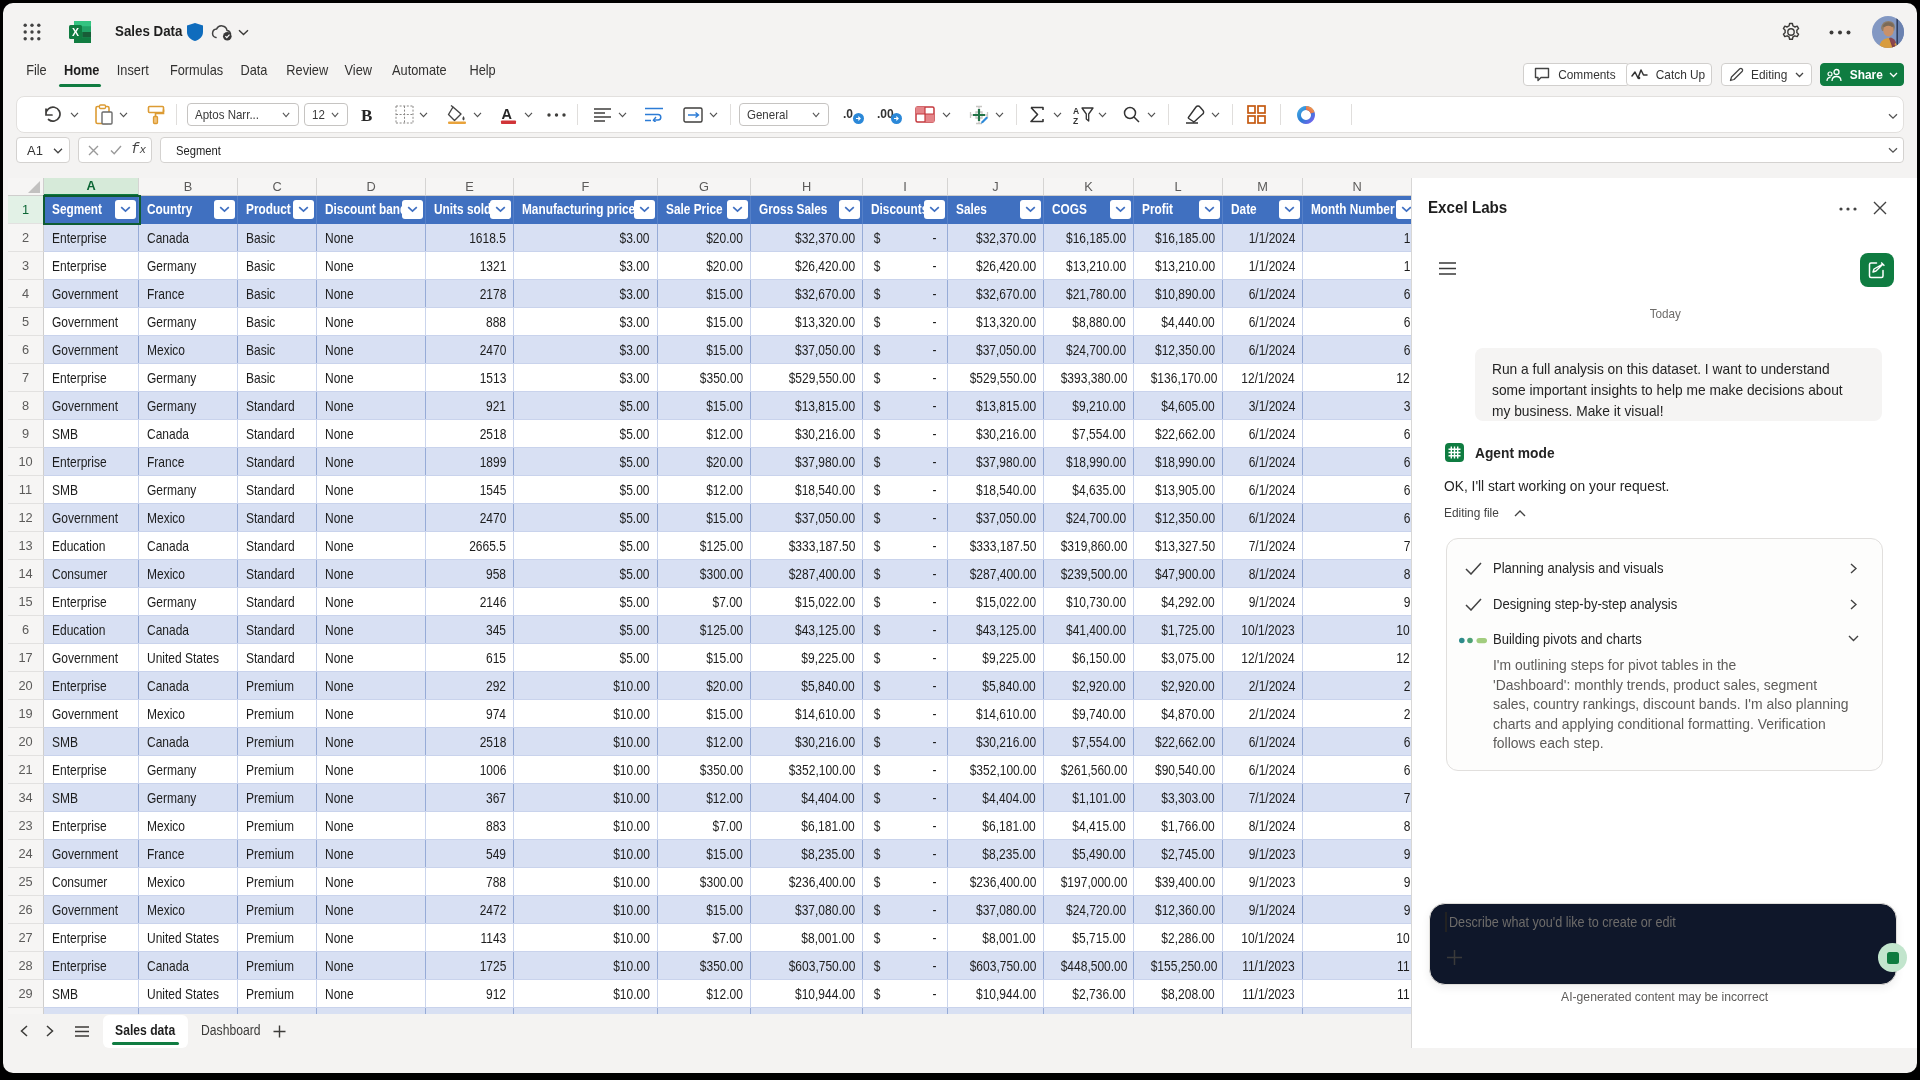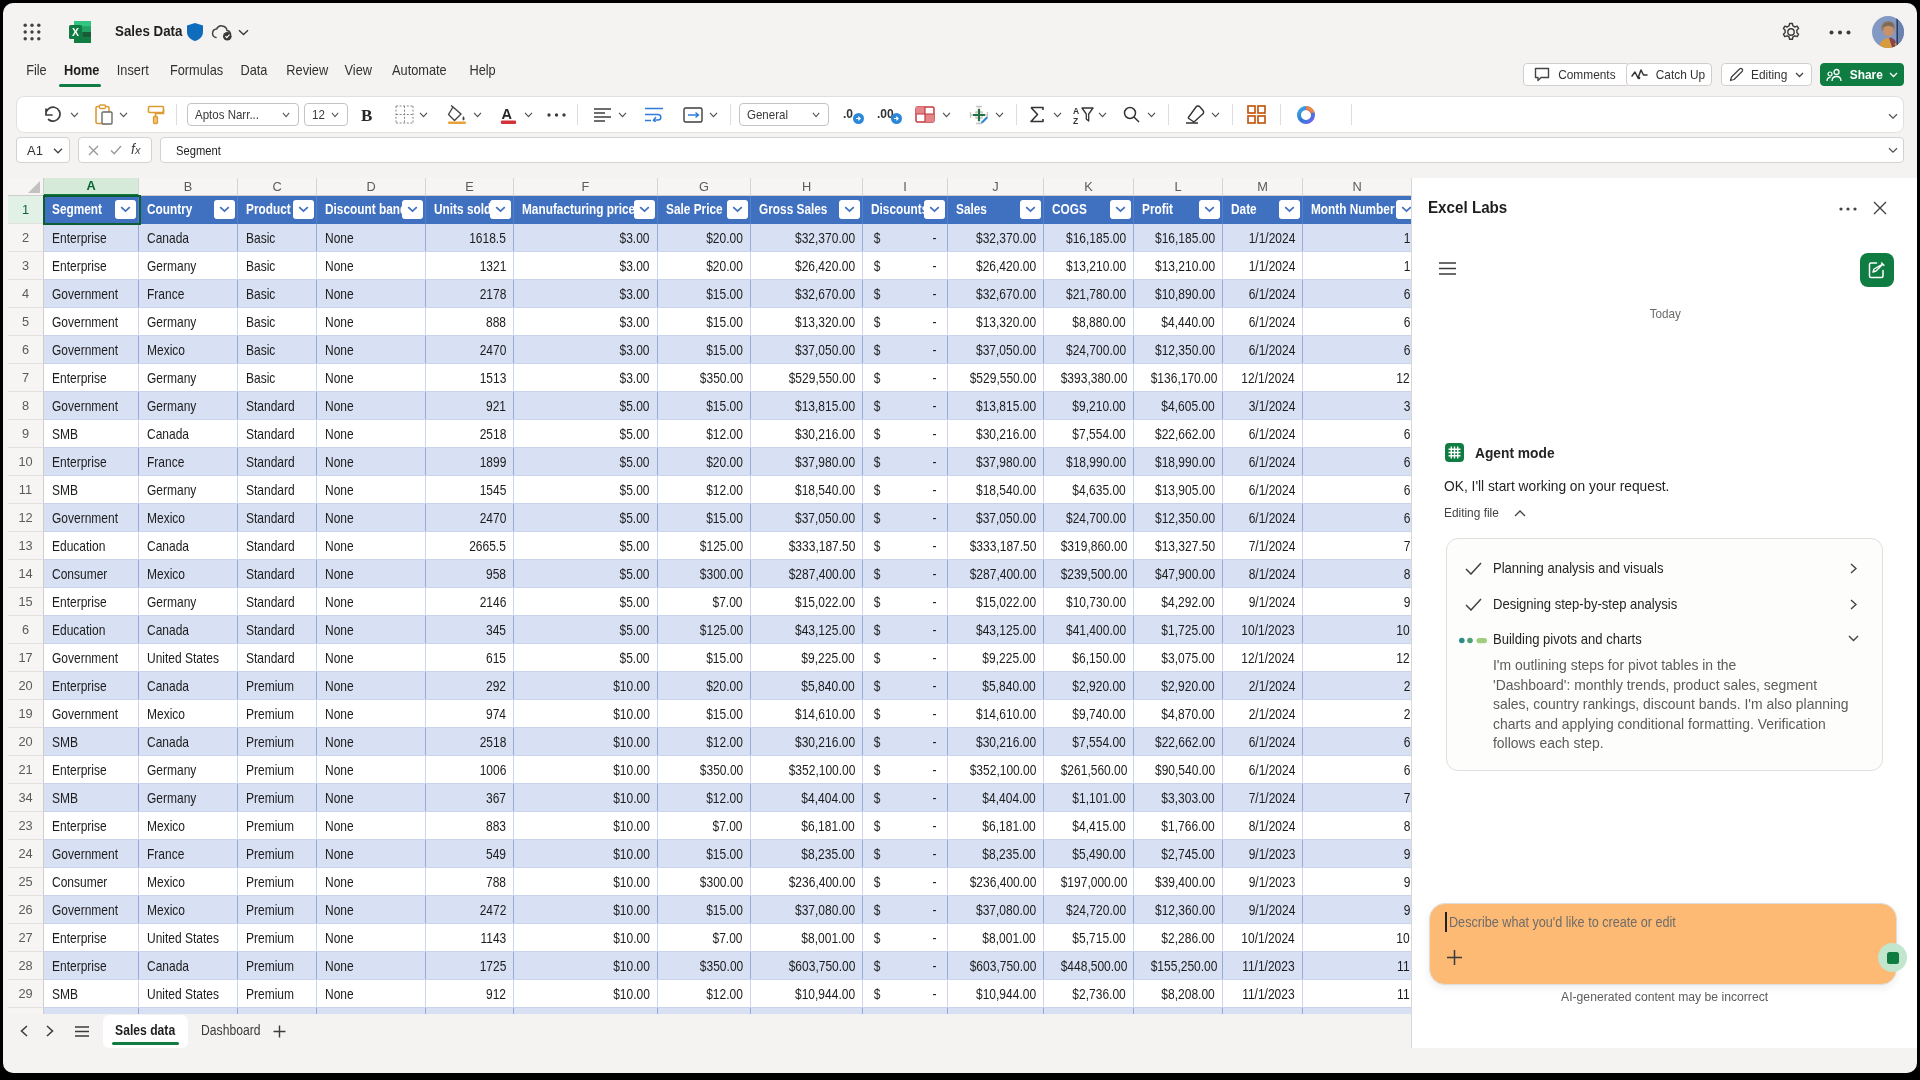--- a/index.html
+++ b/index.html
@@ -92,21 +92,21 @@
 .ptxt span { display:inline-block; transform:scaleX(.95); transform-origin:0 50%; white-space:nowrap; line-height:21px;}
 .gtxt span { display:inline-block; transform:scaleX(.96); transform-origin:0 50%; white-space:nowrap;}
 .gtxt { font-size:14.5px; color:#5d5b59; }
 .gtxt span { line-height:19.5px !important; }
 #bubble { position:absolute; left:63px; top:170px; width:407px; height:73px; background:#f5f4f3;
   border-radius:8px; padding:11px 0 0 17px; }
 #stepcard { position:absolute; left:34px; top:360px; width:437px; height:233px; background:#fdfdfc;
   border:1px solid #e1dfdd; border-radius:12px; }
 .stept { position:absolute; left:46px; font-size:14.5px; color:#242424; }
 .stept span{display:inline-block; transform:scaleX(.9); transform-origin:0 50%; white-space:nowrap;}
-#inputcard { position:absolute; left:17px; top:725px; width:468px; height:82px; background:#fdba74;
+#inputcard { position:absolute; left:17px; top:725px; width:468px; height:82px; background:#0f172a;
   border:1px solid #e0deda; border-radius:16px; box-shadow:0 3px 8px rgba(0,0,0,.07); }
 #caption { position:absolute; left:0; top:812px; width:506px; text-align:center; font-size:12.3px; color:#5d5b59; }
 #caption span{display:inline-block; transform:scaleX(.99); white-space:nowrap;}
 
 
 #tabbar { position:absolute; left:3px; top:1014px; width:1408px; height:34px; }
 #tabactive { position:absolute; left:100px; top:1px; width:85px; height:33px; background:#fff;
   border-radius:6px; }
 #tabactive .t { position:absolute; width:100%; text-align:center; top:8px; font-size:13.8px; font-weight:bold; color:#1d1d1d; }
 #tabactive .t span, .tabt span {display:inline-block; transform:scaleX(.88); white-space:nowrap;}
@@ -490,21 +490,21 @@
           <path d="M1 .8 L5 4.8 L9 .8" fill="none" stroke="#444" stroke-width="1.3"></path>
         </svg>
 </div>
 <div class="fbox" id="fxbox">
   <svg class="abs" style="left:9px;top:7px" width="11" height="11" viewBox="0 0 11 11">
           <path d="M1 1 L10 10 M10 1 L1 10" stroke="#9a9a9a" stroke-width="1.4"></path>
         </svg>
   <svg class="abs" style="left:31px;top:7px" width="12" height="10" viewBox="0 0 12 10">
           <path d="M1 5.5 L4.2 8.7 L11 1" fill="none" stroke="#9a9a9a" stroke-width="1.4"></path>
         </svg>
-  <div class="abs" style="left:52px;top:3px;font-size:14px;font-style:italic;color:#444;font-family:Liberation Sans, sans-serif">f<i style="font-size:11px">x</i></div>
+  <div class="abs" style="left:52px;top:3px;font-size:14px;font-style:italic;color:#444;font-family:Liberation Mono, monospace">f<i style="font-size:11px">x</i></div>
 </div>
 <div class="fbox" id="finput">
         <div class="t"><span>Segment</span></div>
       </div>
 <svg class="abs" style="left:1888px;top:147px" width="10" height="7" viewBox="0 0 10 7">
         <path d="M1 1.2 L5 5.2 L9 1.2" fill="none" stroke="#555" stroke-width="1.3"></path>
       </svg>
 
 <div id="grid">
         <div class="lrow">
@@ -1192,20 +1192,25 @@
   <svg class="abs" style="left:27px;top:84px" width="17" height="13" viewBox="0 0 17 13">
     <path d="M0 1 H17 M0 6.5 H17 M0 12 H17" stroke="#3a3a3a" stroke-width="1.5"></path>
   </svg>
   <div class="abs" style="left:448px;top:75px;width:34px;height:34px;background:#0f7c41;border-radius:8px">
     <svg class="abs" style="left:8px;top:8px" width="18" height="18" viewBox="0 0 18 18">
       <path d="M15 9.5 V15 a1.5 1.5 0 0 1-1.5 1.5 H3 A1.5 1.5 0 0 1 1.5 15 V3.5 A1.5 1.5 0 0 1 3 2 H8.5" fill="none" stroke="#fff" stroke-width="1.5" stroke-linecap="round"></path>
       <path d="M13.2 1.6 l3.2 3.2 M14.8 3.2 L8 10 l-3 1 l1-3 Z" fill="none" stroke="#fff" stroke-width="1.4" stroke-linejoin="round"></path>
     </svg>
   </div>
   <div class="abs" style="left:0;top:128px;width:506px;text-align:center;font-size:13px;color:#6e6c6a"><span style="display:inline-block;transform:scaleX(.9)">Today</span></div>
+  <div id="bubble" class="ptxt">
+    <span>Run a full analysis on this dataset. I want to understand</span><br>
+    <span>some important insights to help me make decisions about</span><br>
+    <span>my business. Make it visual!</span>
+  </div>
   <div class="abs" style="left:33px;top:265px;width:19px;height:19px;background:#0f7c41;border-radius:4px">
     <svg width="19" height="19" viewBox="0 0 19 19">
       <path d="M6.3 3.5 V15.5 M9.5 3.5 V15.5 M12.7 3.5 V15.5 M3.5 6.3 H15.5 M3.5 9.5 H15.5 M3.5 12.7 H15.5" stroke="#fff" stroke-width="1.4"></path>
     </svg>
   </div>
   <div class="abs ptxt" style="left:63px;top:265px;font-weight:bold"><span>Agent mode</span></div>
   <div class="abs ptxt" style="left:32px;top:298px"><span>OK, I'll start working on your request.</span></div>
   <div class="abs" style="left:32px;top:327px;font-size:13.5px;color:#424242"><span style="display:inline-block;transform:scaleX(.88);transform-origin:0 50%">Editing file</span></div>
   <svg class="abs" style="left:102px;top:332px" width="12" height="7" viewBox="0 0 12 7">
           <path d="M1 6 L6 1 L11 6" fill="none" stroke="#424242" stroke-width="1.4"></path>

